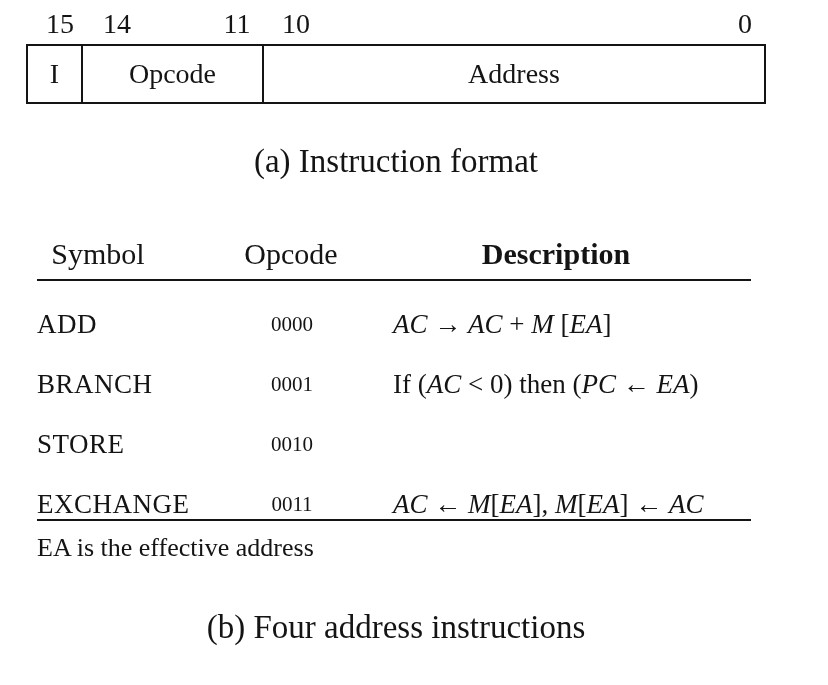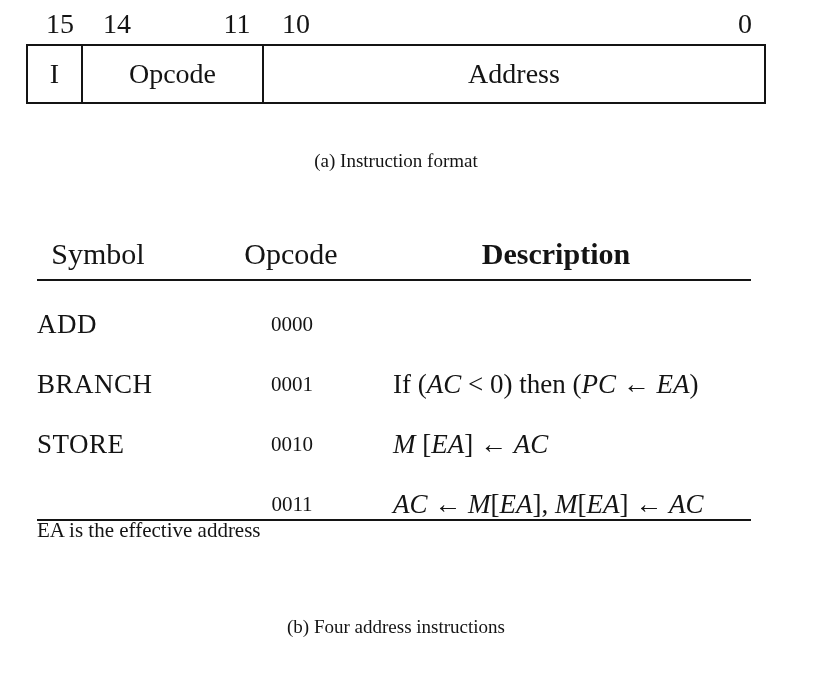--- a/index.html
+++ b/index.html
@@ -49,21 +49,21 @@
   }
   .fcell-i       { width: 55px;  border-right: 2px solid var(--ink); }
   .fcell-opcode  { width: 181px; border-right: 2px solid var(--ink); }
   .fcell-address { flex: 1; }
 
   .caption {
     position: absolute;
     left: 26px;
     width: 740px;
     text-align: center;
-    font-size: 19px;
+    font-size: 33px;
     line-height: 34px;
     white-space: nowrap;
   }
   .caption-a { top: 144px; }
   .caption-b { top: 610px; }
 
   
   .th {
     position: absolute;
     top: 237px;
@@ -107,22 +107,22 @@
     position: absolute;
     left: 393px;
     font-size: 27px;
     white-space: nowrap;
   }
   .cell-desc i { font-style: italic; }
 
   .footnote {
     position: absolute;
     left: 37px;
-    top: 513px;
-    font-size: 21px;
+    top: 531px;
+    font-size: 26px;
     line-height: 34px;
     white-space: nowrap;
   }
 </style>
 </head>
 <body>
 
 <div class="page">
 
   <section>
@@ -151,32 +151,33 @@
     <span class="th th-symbol">Symbol</span>
     <span class="th th-opcode">Opcode</span>
     <span class="th th-description">Description</span>
 
     <div class="rule rule-top"></div>
 
     <div class="table-rows">
         <div class="table-row" style="top: 295px;">
           <span class="cell-symbol">ADD</span>
           <span class="cell-opcode">0000</span>
+          <span class="cell-desc"><i>AC</i><span> → </span><i>AC</i><span> + </span><i>M</i><span> [</span><i>EA</i><span>]</span></span>
         </div>
         <div class="table-row" style="top: 355px;">
           <span class="cell-symbol">BRANCH</span>
           <span class="cell-opcode">0001</span>
           <span class="cell-desc"><span>If (</span><i>AC</i><span> &lt; 0) then (</span><i>PC</i><span> ← </span><i>EA</i><span>)</span></span>
         </div>
         <div class="table-row" style="top: 415px; text-align: right;">
           <span class="cell-symbol">STORE</span>
           <span class="cell-opcode">0010</span>
-          <span class="cell-desc"><i>M</i><span> [</span><i>EA</i><span>] ← </span><i>AC</i></span>
         </div>
         <div class="table-row" style="top: 475px;">
+          <span class="cell-symbol">EXCHANGE</span>
           <span class="cell-opcode">0011</span>
           <span class="cell-desc"><i>AC</i><span> ← </span><i>M</i><span>[</span><i>EA</i><span>], </span><i>M</i><span>[</span><i>EA</i><span>] ← </span><i>AC</i></span>
         </div>
       </div>
 
     <div class="rule rule-bottom"></div>
 
     <div class="footnote">EA is the effective address</div>
     <div class="caption caption-b">(b) Four address instructions</div>
   </section>

